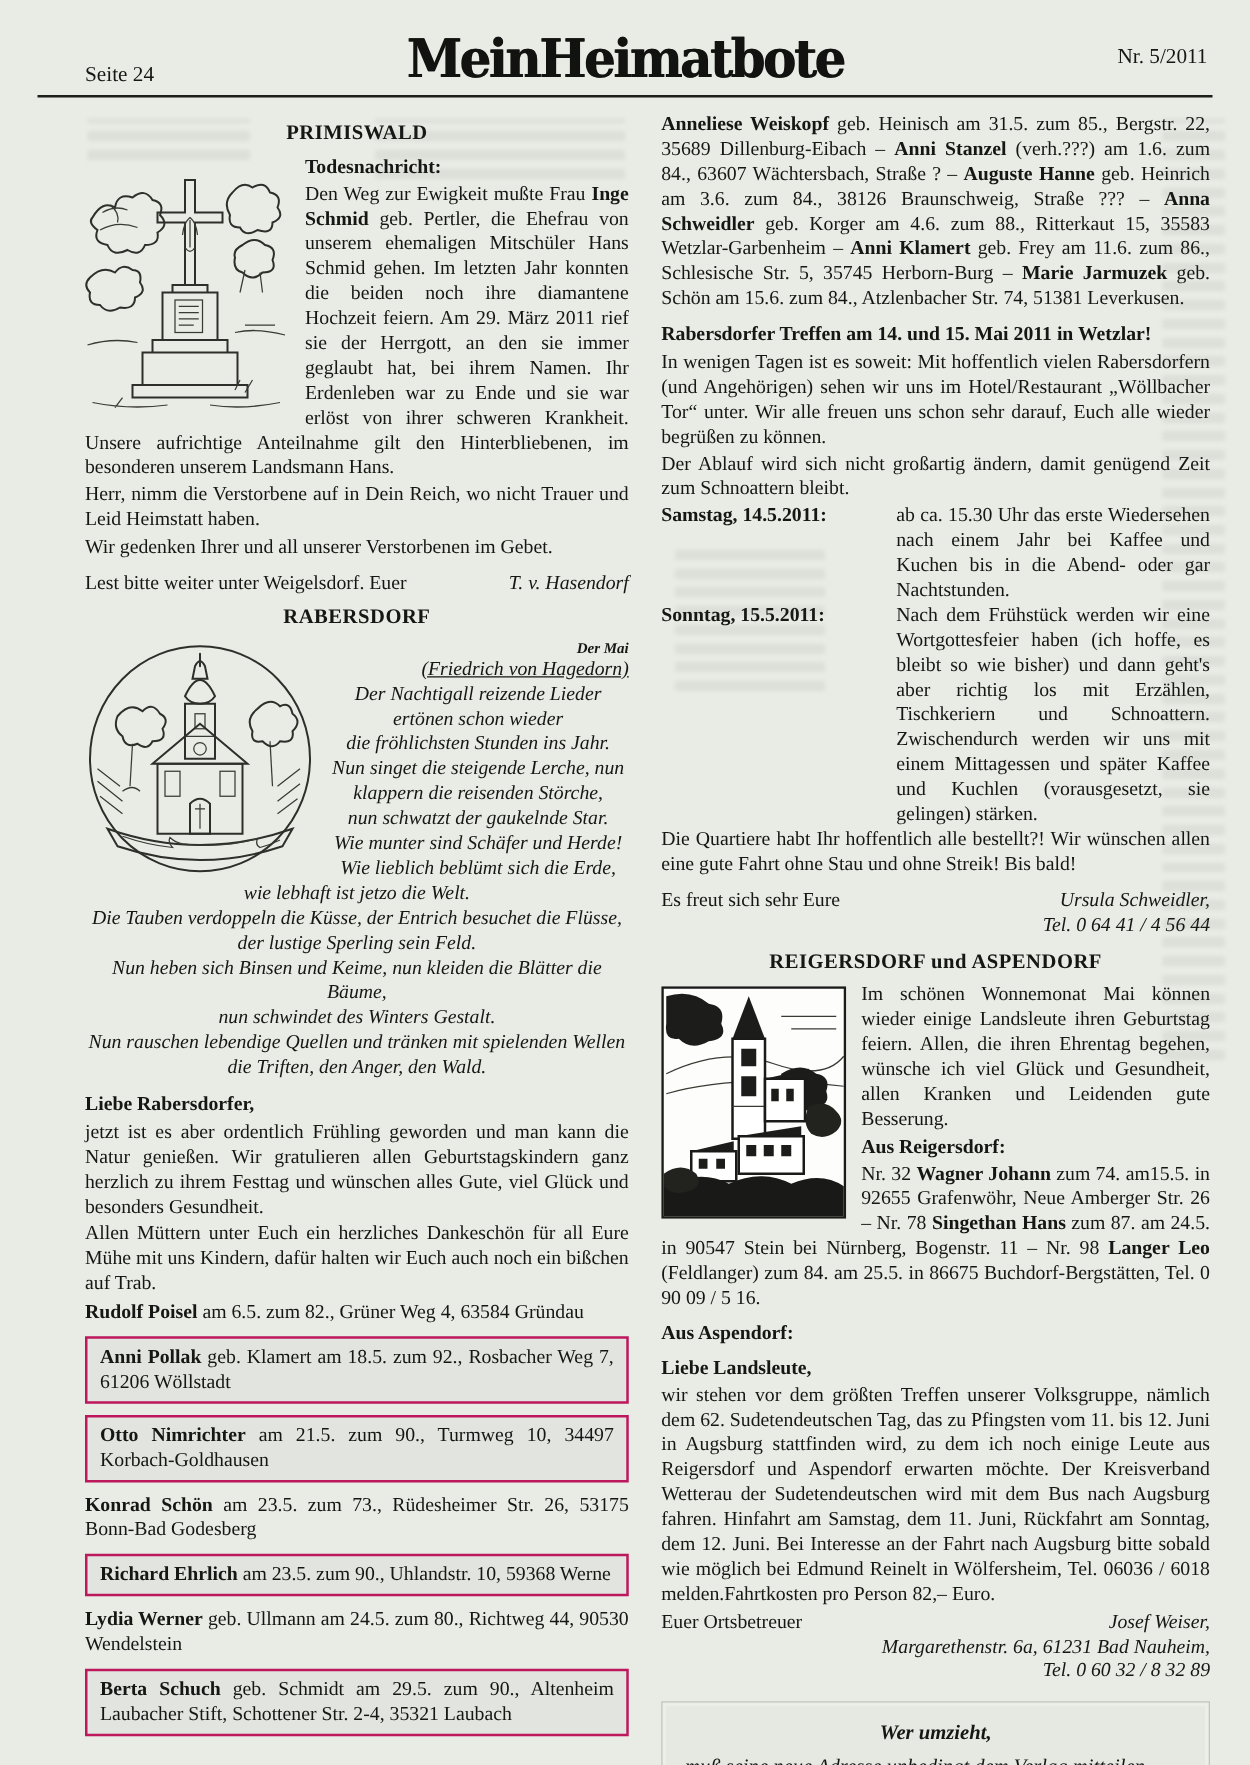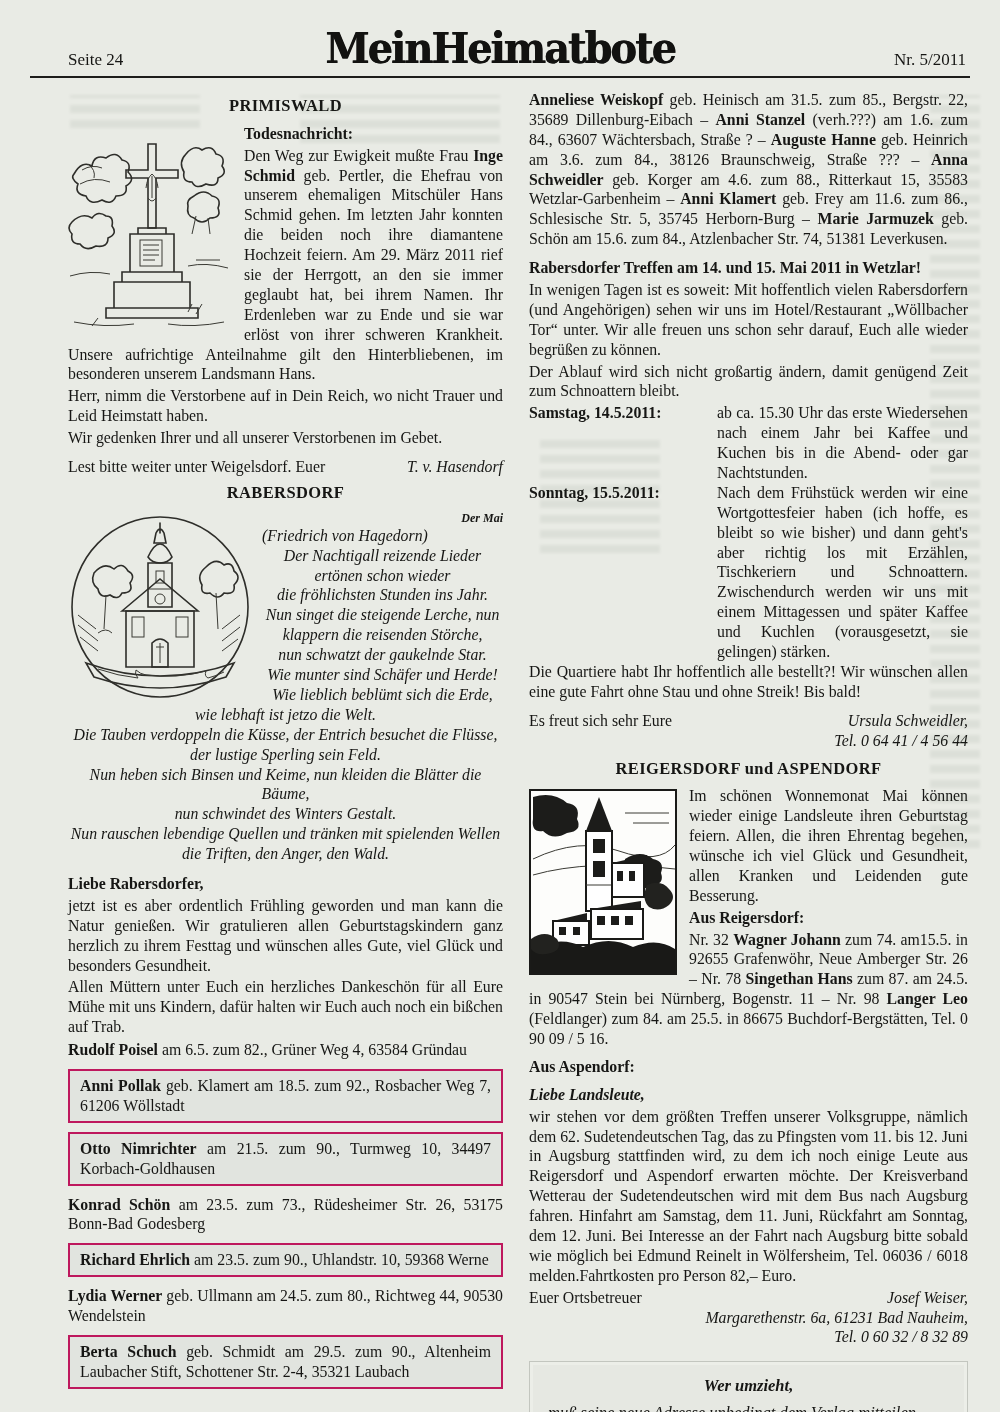--- a/index.html
+++ b/index.html
@@ -10,40 +10,40 @@
   }
   
   .header { position:relative; height:78px; }
   .masthead {
     position:absolute; left:0; right:0; top:24px; text-align:center;
     font-family:"DejaVu Serif", serif; font-weight:bold; font-size:40px;
     letter-spacing:-2px; transform:scaleY(1.06); color:#121210;
     text-shadow:0.6px 0 #121210;
   }
   .page-label  { position:absolute; left:68px;  bottom:8px; font-size:17px; }
-  .issue-label { position:absolute; right:34px; bottom:8px; font-size:17px; }
+  .issue-label { position:absolute; right:34px; bottom:23px; font-size:17px; }
   .header-rule { position:absolute; left:30px; right:30px; bottom:0; border-bottom:2px solid #1d1d1b; }
   
   .columns { display:flex; gap:26px; padding:12px 32px 0 68px; font-size:15.8px; line-height:1.26; }
   .col-left  { width:436px; }
   .col-right { width:440px; }
   .section-title { text-align:center; font-weight:bold; font-size:16.5px; margin:6px 0 7px; letter-spacing:.4px; }
   .para { margin:0 0 2px; text-align:justify; }
   .lead-bold { font-weight:bold; }
   .signoff { display:flex; justify-content:space-between; align-items:flex-start; margin:9px 0 4px;gap:13px; }
   .signoff .who { font-style:italic; text-align:right; white-space:pre-line; }
   
   .memorial-fig { float:left; width:166px; height:210px; margin:2px 10px 2px 0; }
   .church-fig   { float:left; width:184px; height:184px; margin:4px 10px 2px 0; }
   .village-fig  { float:left; width:148px; height:186px; margin:3px 12px 2px 0; }
   figure { padding:0; }
   .clear { clear:both; }
   
   .poem-title  { text-align:right; font-weight:bold; font-style:italic; font-size:12px; margin-top:2px; }
-  .poem-author { text-align:left; font-style:italic; }
+  .poem-author { text-align:right; font-style:italic;text-decoration:underline; }
   .poem-line   { text-align:center; font-style:italic; }
   
   .entry { margin:0 0 9px; text-align:justify; }
   .entry.boxed { border:2px solid #be185d; background:#e1e4df; padding:5px 10px; }
   
   .sched-row  { display:flex;gap:36px; }
   .sched-label{ flex:0 0 152px; font-weight:bold; }
   .sched-text { flex:1; text-align:justify; }
   
   .notice {
@@ -238,21 +238,21 @@
             <rect x="96" y="127" width="8" height="9" fill="#1c1c1a"></rect>
 
             <path d="M2,160 q30,-14 52,-2 q26,-12 50,0 q24,-10 42,2 l0,24 l-144,0 z" fill="#191917"></path>
             <path d="M2,150 q14,-10 26,0 q6,10 -6,14 q-14,4 -20,-4 z" fill="#22221f"></path>
           </svg>
         </figure>
         <p class="para">Im schönen Wonnemonat Mai können wieder einige Landsleute ihren Geburtstag feiern. Allen, die ihren Ehrentag begehen, wünsche ich viel Glück und Gesundheit, allen Kranken und Leidenden gute Besserung.</p>
         <div class="para lead-bold">Aus Reigersdorf:</div>
         <p class="para"><span>Nr. 32 </span><b>Wagner Johann</b><span> zum 74. am15.5. in 92655 Grafenwöhr, Neue Amberger Str. 26 – Nr. 78 </span><b>Singethan Hans</b><span> zum 87. am 24.5. in 90547 Stein bei Nürnberg, Bogenstr. 11 – Nr. 98 </span><b>Langer Leo</b><span> (Feldlanger) zum 84. am 25.5. in 86675 Buchdorf-Bergstätten, Tel. 0 90 09 / 5 16.</span></p>
         <div class="clear para lead-bold" style="margin-top:8px;">Aus Aspendorf:</div>
-        <div class="para lead-bold" style="margin-top:8px;font-style:italic;">Liebe Landsleute,</div>
+        <div class="para lead-bold" style="margin-top:8px;">Liebe Landsleute,</div>
         <p class="para">wir stehen vor dem größten Treffen unserer Volksgruppe, nämlich dem 62. Sudetendeutschen Tag, das zu Pfingsten vom 11. bis 12. Juni in Augsburg stattfinden wird, zu dem ich noch einige Leute aus Reigersdorf und Aspendorf erwarten möchte. Der Kreisverband Wetterau der Sudetendeutschen wird mit dem Bus nach Augsburg fahren. Hinfahrt am Samstag, dem 11. Juni, Rückfahrt am Sonntag, dem 12. Juni. Bei Interesse an der Fahrt nach Augsburg bitte sobald wie möglich bei Edmund Reinelt in Wölfersheim, Tel. 06036 / 6018 melden.Fahrtkosten pro Person 82,– Euro.</p>
         <div class="signoff" style="margin:2px 0 0;">
           <span>Euer Ortsbetreuer</span>
           <span class="who">Josef Weiser,
 Margarethenstr. 6a, 61231 Bad Nauheim,
 Tel. 0 60 32 / 8 32 89</span>
         </div>
       </div>
 
       <div class="notice">

